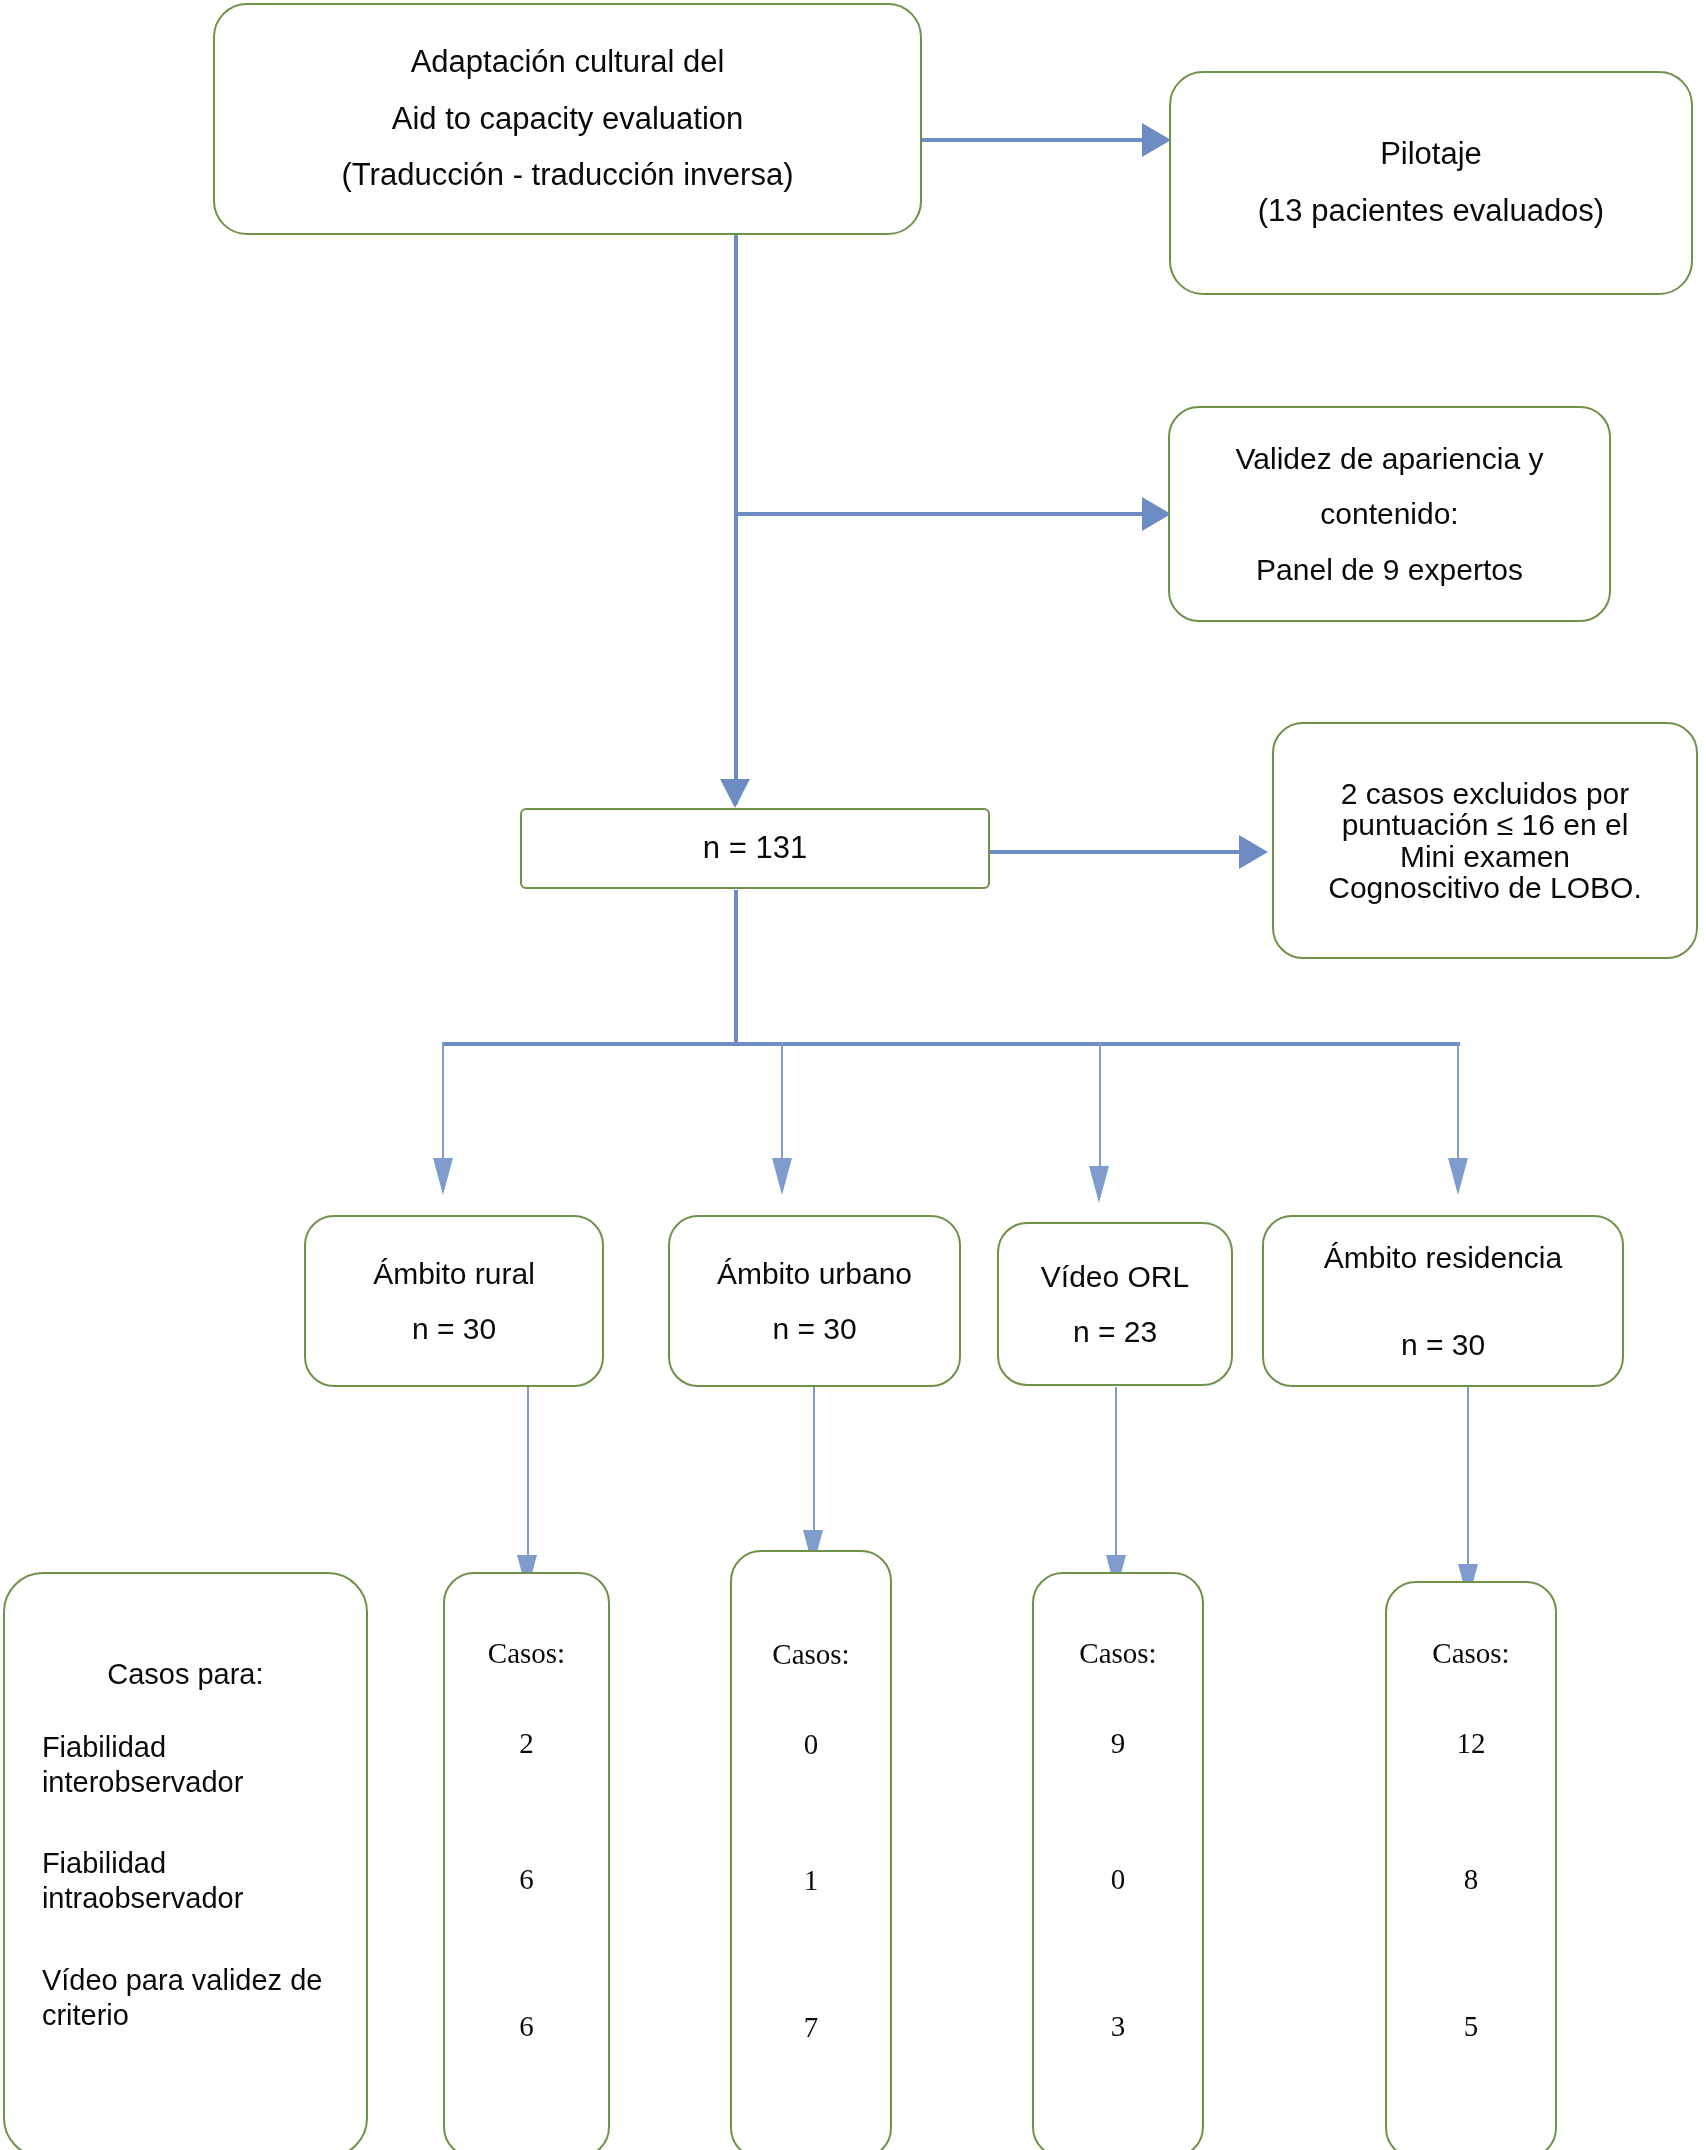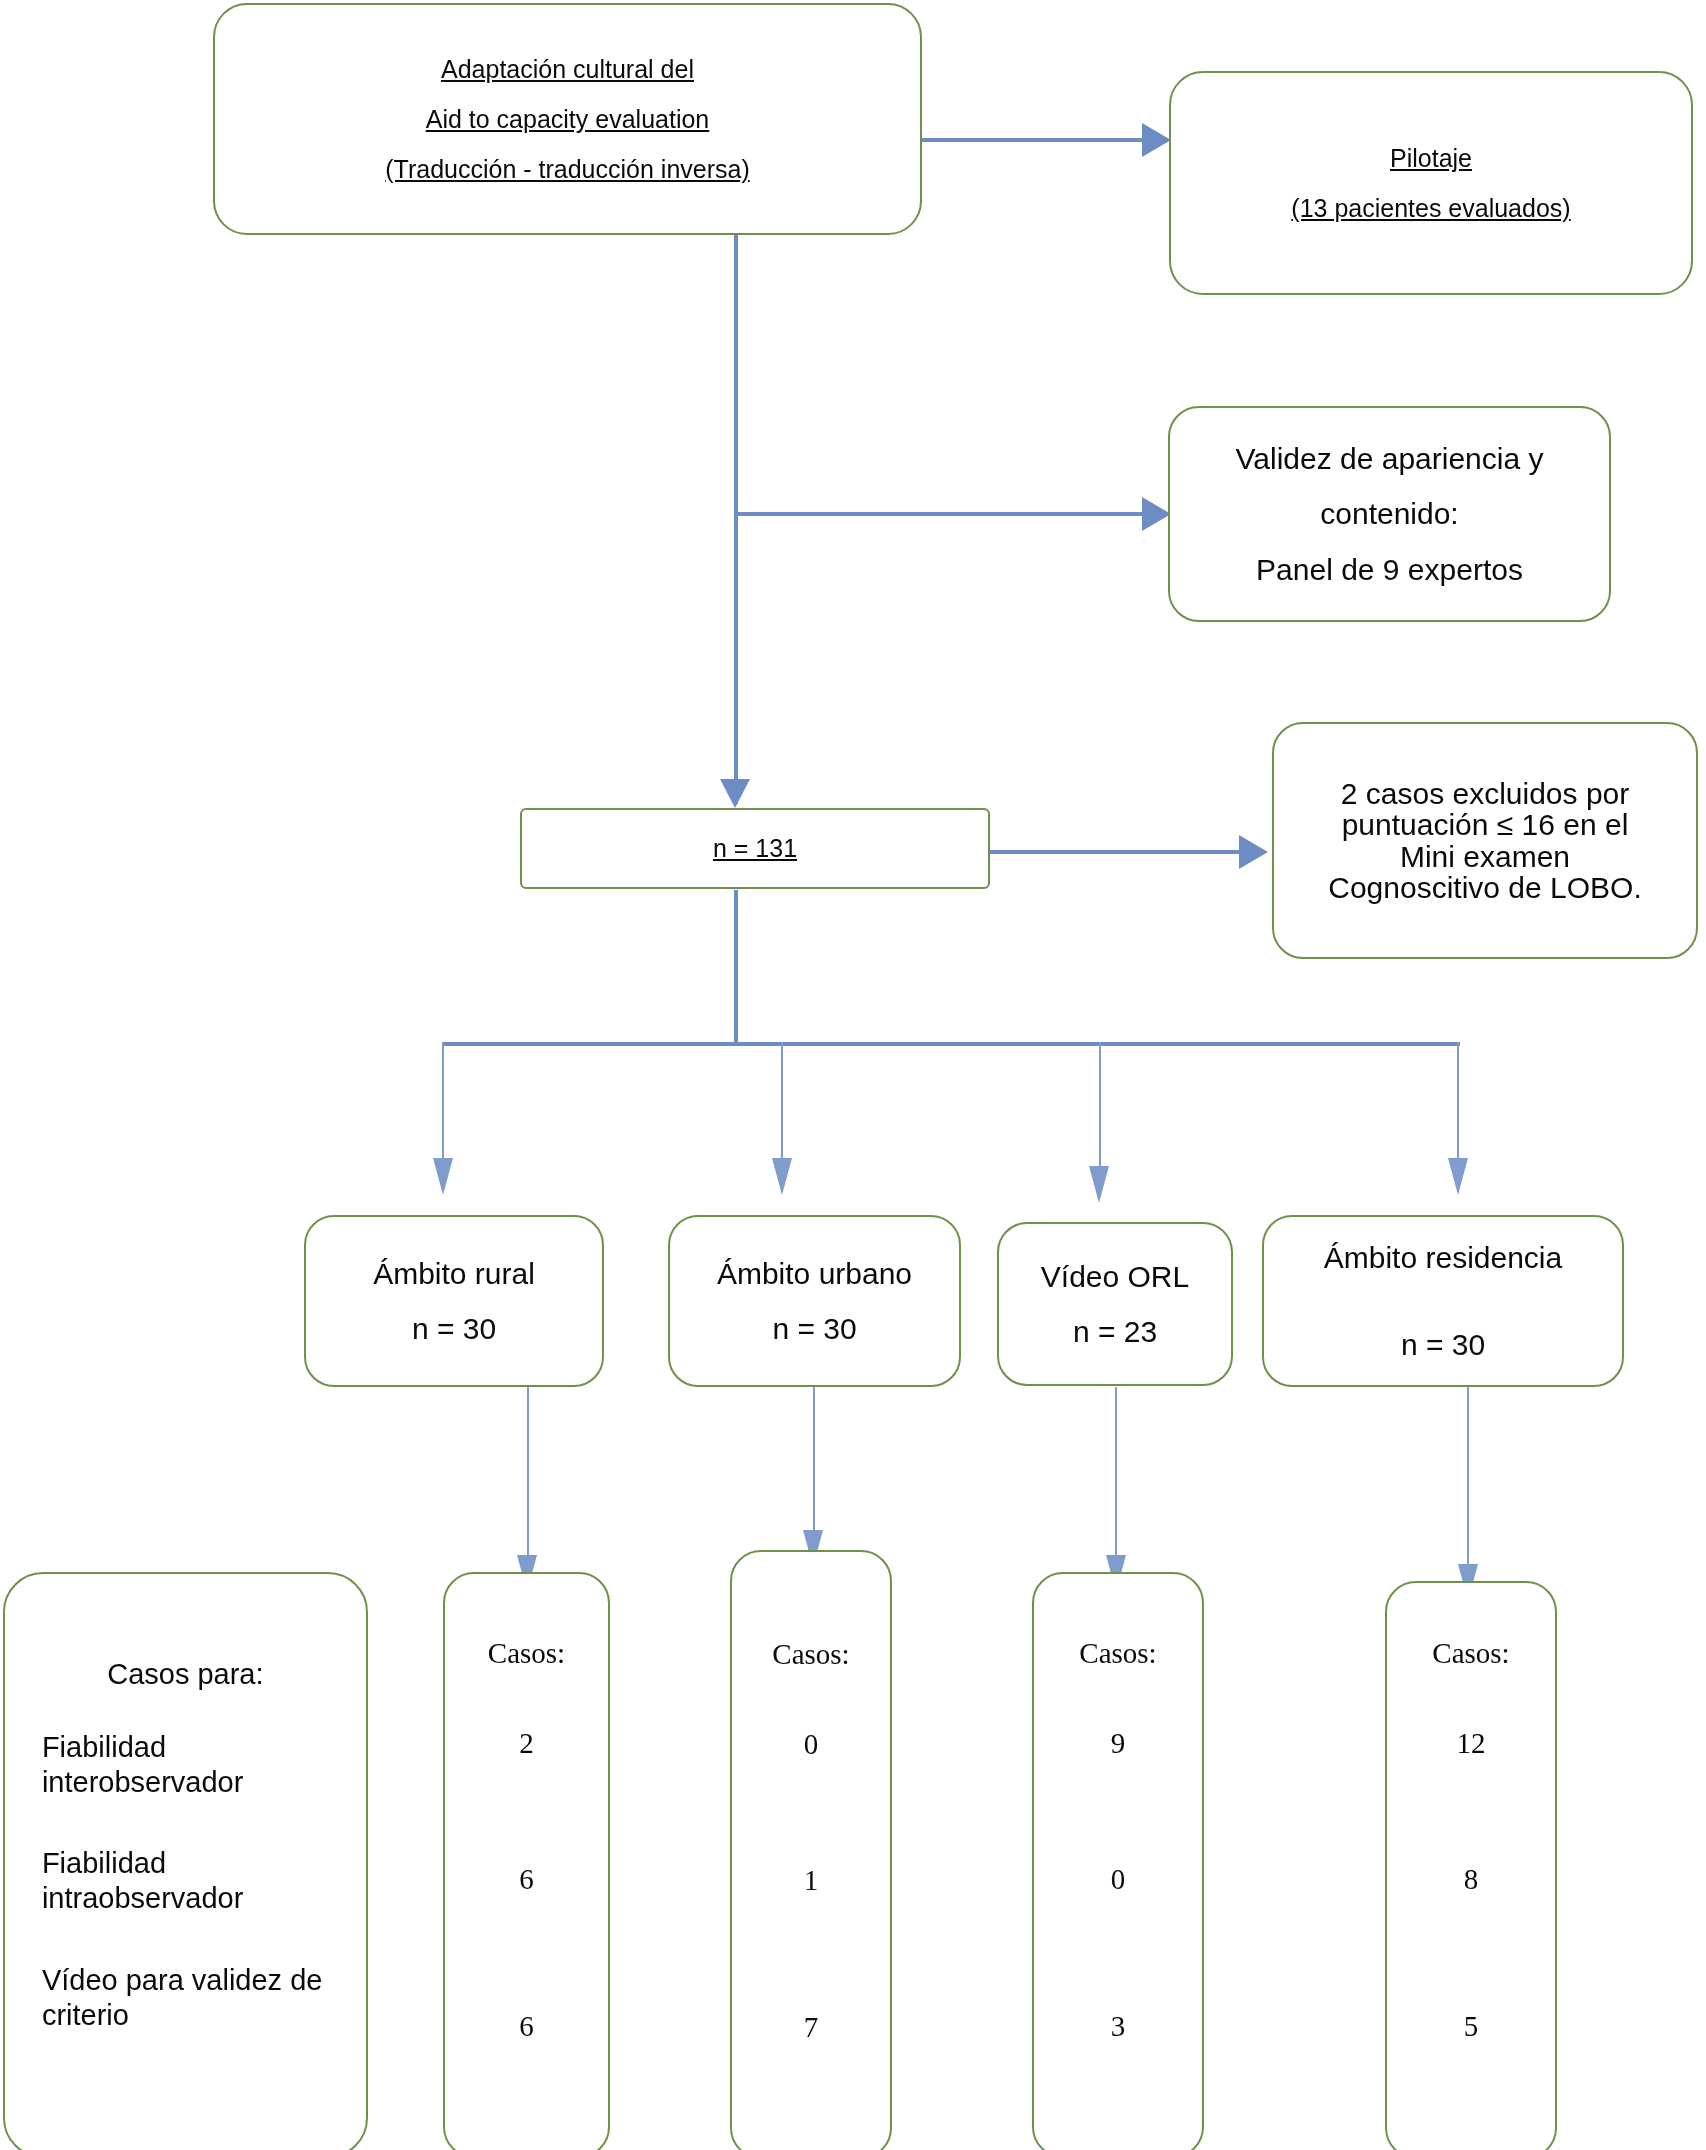--- a/index.html
+++ b/index.html
@@ -17,21 +17,21 @@
     align-items:center;
     justify-content:center;
     color:#0a0a0a;
     text-align:center;
     font-family:"Liberation Sans", sans-serif;
   }
   .node .line{ line-height:1.05; white-space:nowrap; }
   .node.thin{ border-width:2.1px; }
   .f40{font-size:29px;font-family:Liberation Serif, serif;}
   .f42{font-size:30px;}
-  .f44{font-size:25px;text-decoration:underline;}
+  .f44{font-size:31px;}
 
   .gap-lg .line + .line{ margin-top:24px; }
   .gap-sm .line + .line{ margin-top:0; }
 
   
   .vline{position:absolute;background:#6d8cc4;width:3.6px;}
   .hline{position:absolute;background:#6d8cc4;height:3.6px;}
   .vline.thinl{width:2.1px;background:#7f9ccd;}
 
   .arrow-d{

